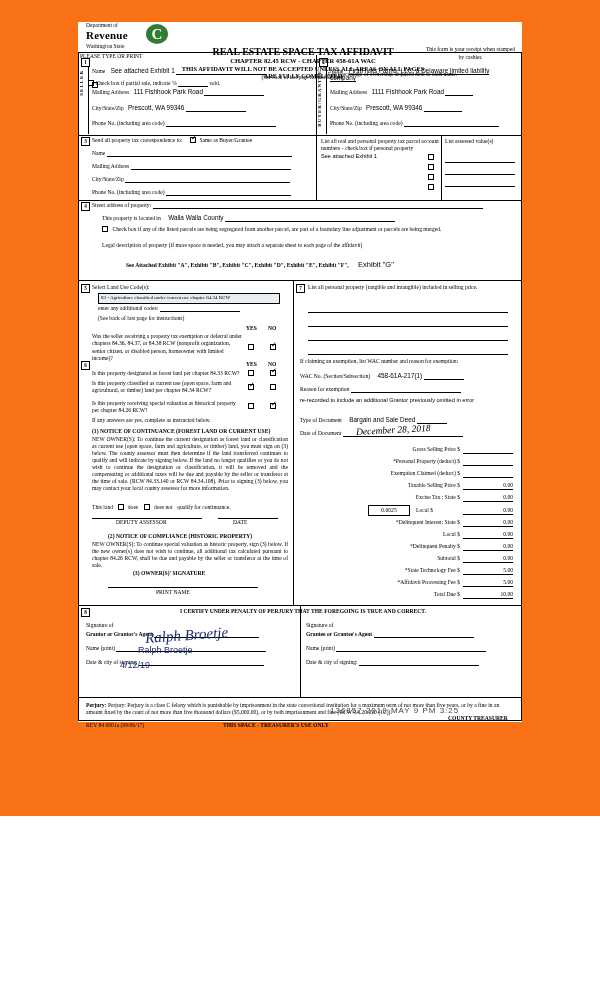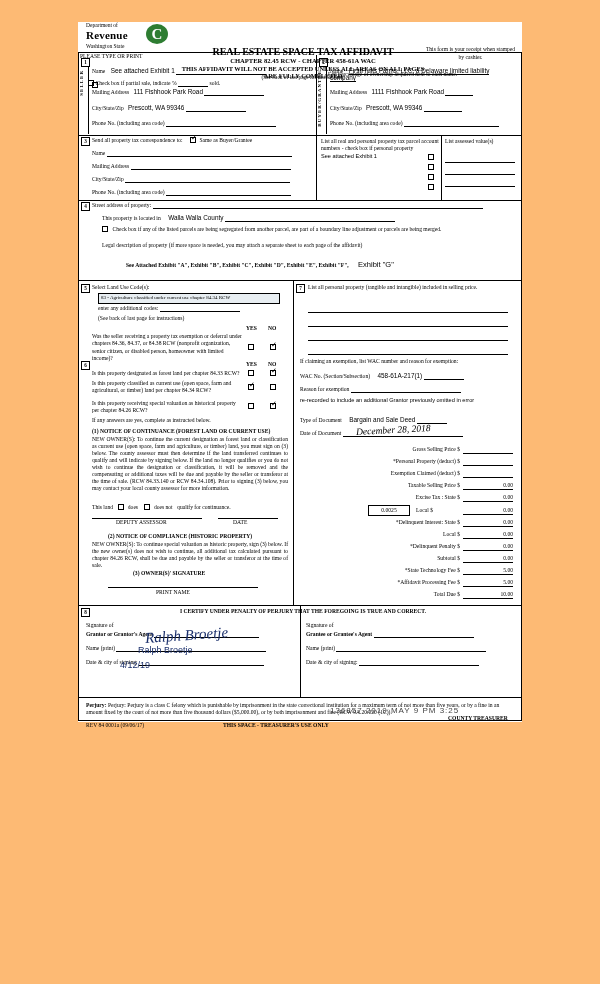--- a/index.html
+++ b/index.html
@@ -1,17 +1,17 @@
 <!DOCTYPE html>
 <html><head>
 <meta charset="utf-8">
 <style>
   html,body{margin:0;padding:0;background:#ffffff;}
   body{width:600px;height:984px;font-family:"Liberation Serif",serif;color:#000;}
-  .page{position:relative;width:600px;height:984px;background:#fdba74;}
+  .page{position:relative;width:600px;height:816px;background:#f97316;}
   .sheet{position:absolute;left:78px;top:22px;width:444px;height:700px;background:#fff;}
   .frame{position:absolute;left:0;top:30px;width:444px;height:669px;border:1px solid #000;box-sizing:border-box;}
   
   .dept{position:absolute;left:8px;top:0px;width:120px;font-size:6px;line-height:1.25;}
   .dept .d1{font-size:5.5px;}
   .dept .d2{font-size:11px;font-weight:bold;letter-spacing:.2px;}
   .dept .d3{font-size:5.5px;}
   .logoC{position:absolute;left:68px;top:2px;width:22px;height:20px;border-radius:50%;background:#2e7d32;color:#fff;font-family:"Liberation Serif",serif;font-size:15px;font-weight:bold;text-align:center;line-height:20px;}
   .printcap{position:absolute;left:2px;top:31px;font-size:5.6px;}
   .title1{position:absolute;left:120px;top:24px;width:210px;text-align:center;font-size:10px;font-weight:bold;}

